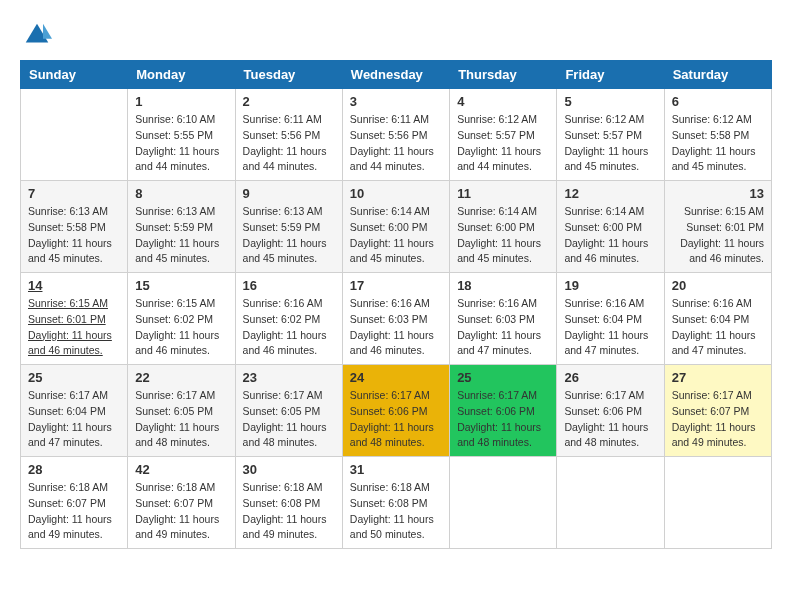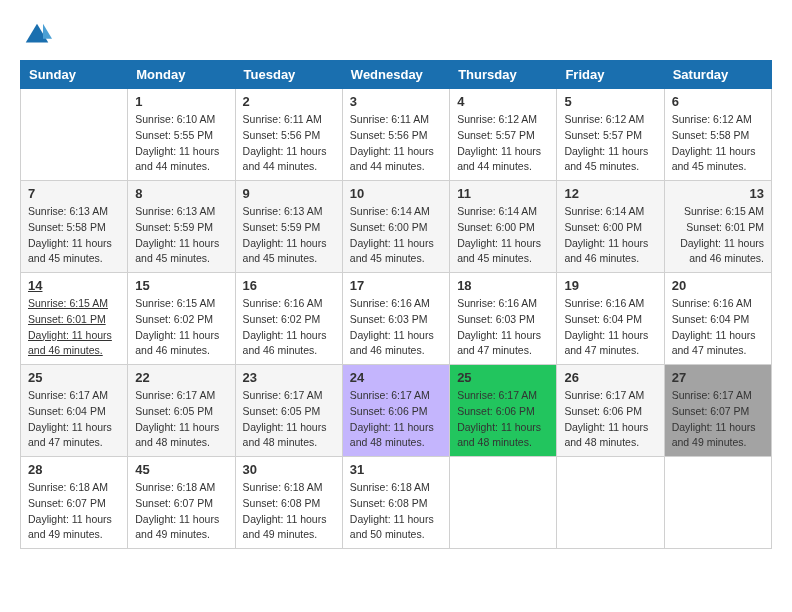--- a/index.html
+++ b/index.html
@@ -276,59 +276,59 @@
 Daylight: 11 hours
 and 48 minutes.</div>
         </td>
         <td style="background-color: rgb(245, 245, 245); margin-top: 33px;">
           <span class="day-num">23</span>
           <div class="day-info" style="white-space: pre-line;">Sunrise: 6:17 AM
 Sunset: 6:05 PM
 Daylight: 11 hours
 and 48 minutes.</div>
         </td>
-        <td style="background-color: #c4b5fd;">
+        <td style="background-color: #eab308;">
           <span class="day-num">24</span>
           <div class="day-info" style="white-space: pre-line;">Sunrise: 6:17 AM
 Sunset: 6:06 PM
 Daylight: 11 hours
 and 48 minutes.</div>
         </td>
         <td style="background-color: #22c55e;">
           <span class="day-num">25</span>
           <div class="day-info" style="white-space: pre-line;">Sunrise: 6:17 AM
 Sunset: 6:06 PM
 Daylight: 11 hours
 and 48 minutes.</div>
         </td>
         <td style="background-color: rgb(245, 245, 245);">
           <span class="day-num">26</span>
           <div class="day-info" style="white-space: pre-line;">Sunrise: 6:17 AM
 Sunset: 6:06 PM
 Daylight: 11 hours
 and 48 minutes.</div>
         </td>
-        <td style="background-color: #a3a3a3;">
+        <td style="background-color: #fef9c3;">
           <span class="day-num">27</span>
           <div class="day-info" style="white-space: pre-line;">Sunrise: 6:17 AM
 Sunset: 6:07 PM
 Daylight: 11 hours
 and 49 minutes.</div>
         </td>
       </tr>
       <tr>
         <td style="background-color: rgb(255, 255, 255);">
           <span class="day-num">28</span>
           <div class="day-info" style="white-space: pre-line;">Sunrise: 6:18 AM
 Sunset: 6:07 PM
 Daylight: 11 hours
 and 49 minutes.</div>
         </td>
         <td style="background-color: rgb(255, 255, 255);">
-          <span class="day-num">45</span>
+          <span class="day-num">42</span>
           <div class="day-info" style="white-space: pre-line;">Sunrise: 6:18 AM
 Sunset: 6:07 PM
 Daylight: 11 hours
 and 49 minutes.</div>
         </td>
         <td style="background-color: rgb(255, 255, 255);">
           <span class="day-num">30</span>
           <div class="day-info" style="white-space: pre-line;">Sunrise: 6:18 AM
 Sunset: 6:08 PM
 Daylight: 11 hours

